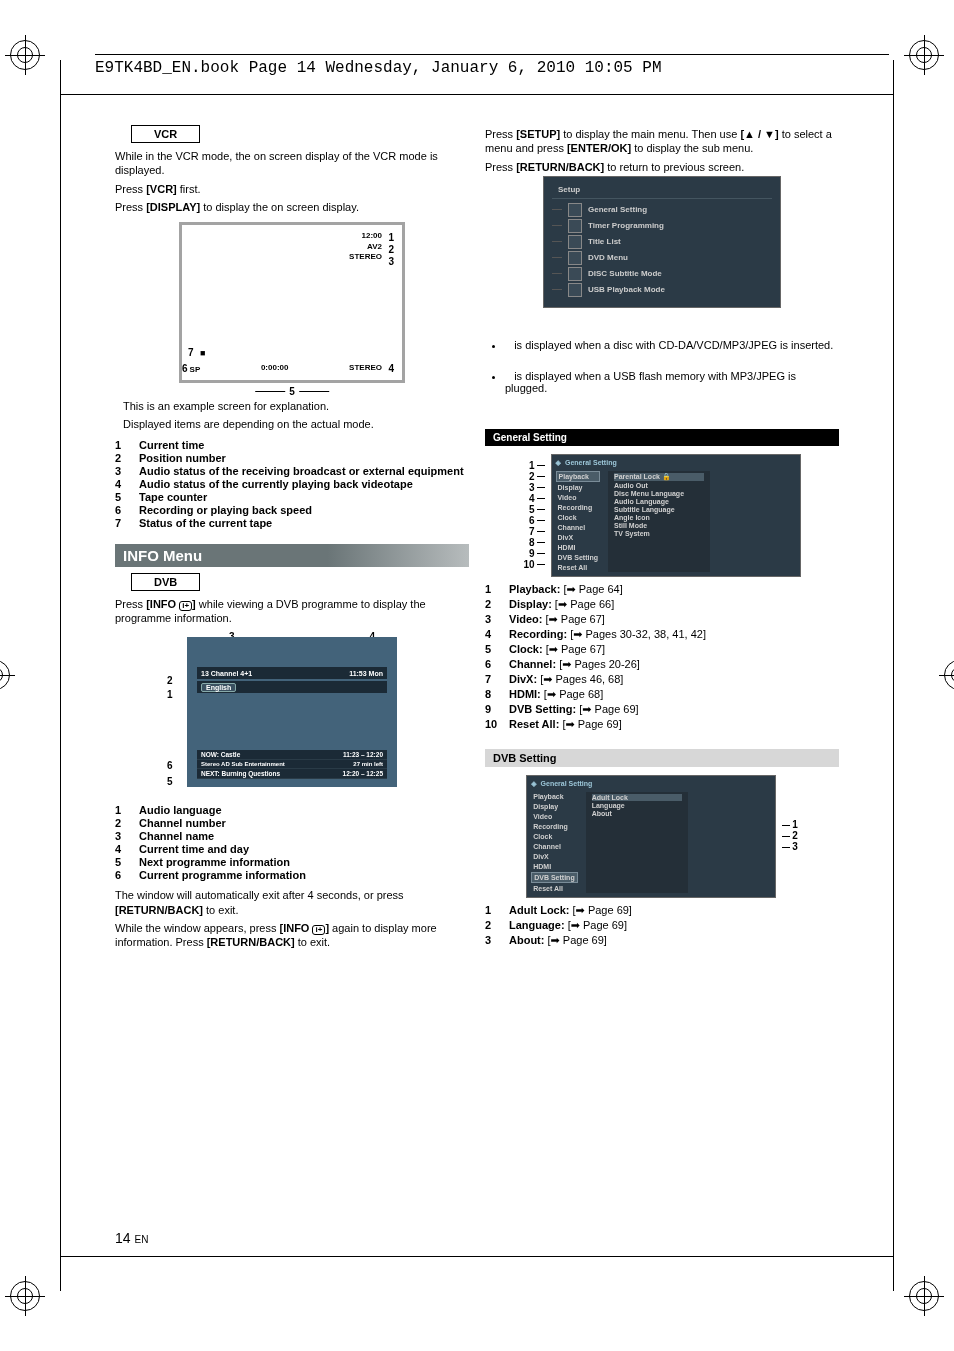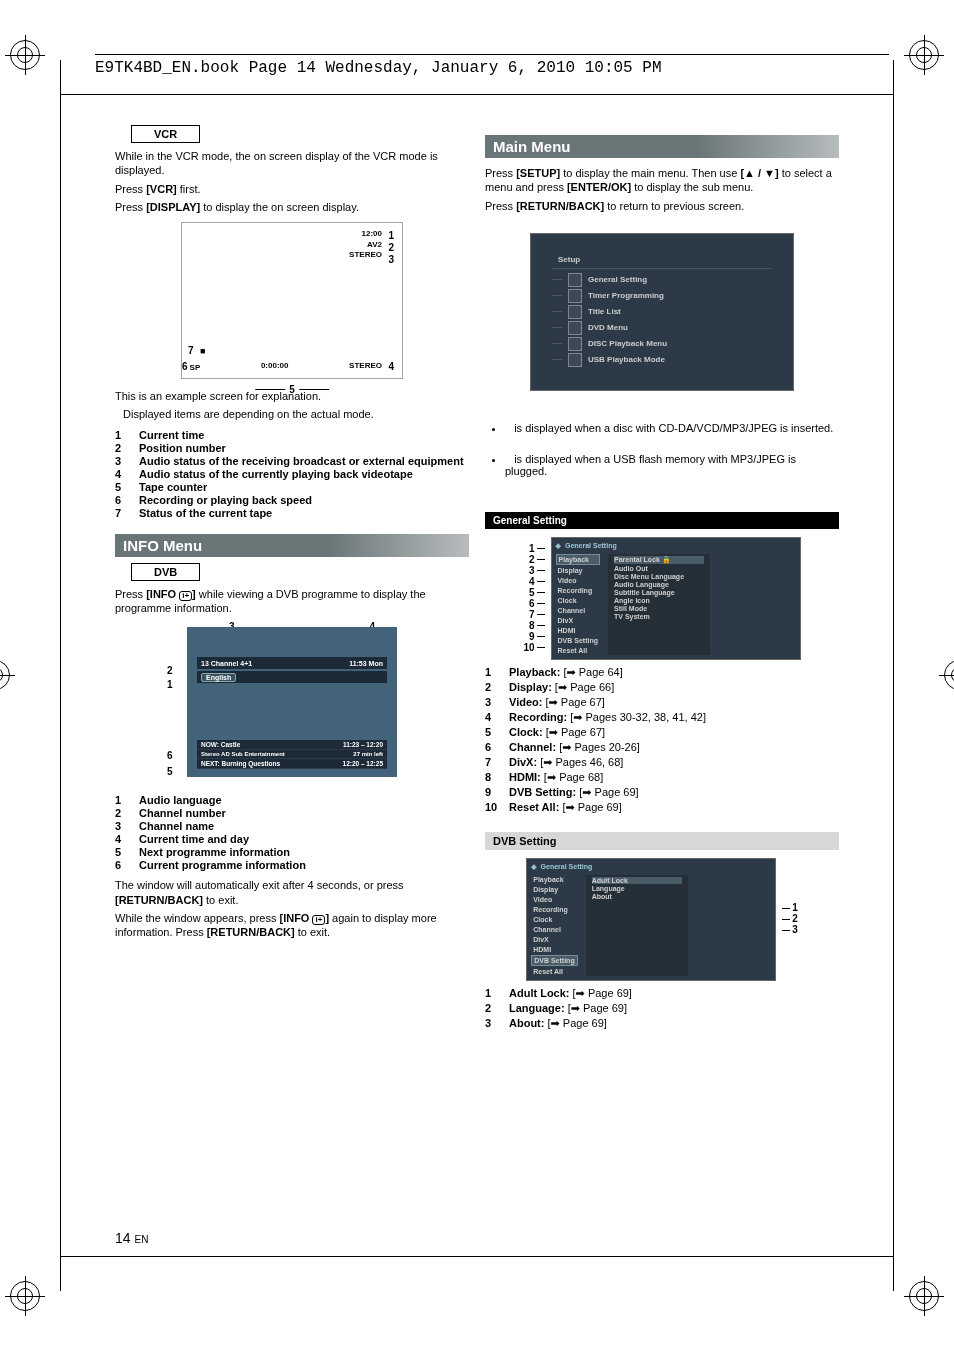--- a/index.html
+++ b/index.html
@@ -88,22 +88,22 @@
     margin: 12px 0 8px 0;
   }
   .sub-header-gray {
     background:#d7d7d7; color:#000; font-weight:bold; font-size:11px;
     padding:3px 8px;
     margin: 12px 0 8px 0;
   }
 
   
   .osd {
-    width: 220px; height: 155px; border:1px solid #a3a3a3;
-    margin: 6px auto 8px auto; position:relative;
+    width: 220px; height: 155px; border:3px solid #a3a3a3;
+    margin: 6px auto 14px auto; position:relative;
     font-size:8px; font-weight:bold;
   }
   .osd .tr { position:absolute; right:20px; top:6px; text-align:right;}
   .osd .tr div { line-height:1.3;}
   .osd .tr .cn { position:absolute; right:-12px; font-size:10px;}
   .osd .brow { position:absolute; left:0; right:20px; bottom:6px; display:flex; justify-content:space-between;}
   .osd .stop { position:absolute; left:18px; bottom:22px; font-size:9px;}
   .osd .seven { position:absolute; left:6px; bottom:22px; font-size:10px; font-weight:bold;}
   .osd .brow .cn { position:absolute; right:-12px; bottom:0; font-size:10px; }
   .osd .five { position:absolute; bottom:-6px; left:50%; transform:translate(-50%,100%); font-size:10px; display:flex; align-items:center; gap:4px;}
@@ -118,21 +118,21 @@
   .dvbscreen .titlebar { position:absolute; top:30px; left:10px; right:10px; background:#1b2a36; height:12px; display:flex; align-items:center; justify-content:space-between; padding:0 4px;}
   .dvbscreen .langrow { position:absolute; top:44px; left:10px; right:10px; background:#1b2a36; height:12px; display:flex; align-items:center; padding:0 4px;}
   .dvbscreen .langrow .pill { background:#3a5060; border:1px solid #8aa; padding:0 4px; border-radius:2px;}
   .dvbscreen .bottom { position:absolute; bottom:8px; left:10px; right:10px; background:#1b2a36;}
   .dvbscreen .bottom .row { display:flex; justify-content:space-between; padding:1px 4px; border-bottom:1px solid #2a3b47; font-size:6.5px;}
   .dvbscreen .bottom .row span.mini { font-size:6px;}
 
   
   .setupmenu {
     width: 220px; border:1px solid #666; background:#2b3a46;
-    margin: 18px auto 8px auto; padding: 21px; color:#ccc; font-size:8px; font-weight:bold;
+    margin: 0 auto 8px auto; padding: 8px; color:#ccc; font-size:8px; font-weight:bold;
   }
   .setupmenu .title { display:flex; gap:6px; align-items:center; border-bottom:1px solid #445560; padding-bottom:4px; margin-bottom:4px;}
   .setupmenu .row { display:flex; gap:6px; align-items:center; margin:2px 0;}
   .setupmenu .row .ic { width:12px;height:12px;border:1px solid #888; background:#3a4a56; flex:0 0 auto;}
   .setupmenu .row .ln { height:1px; background:#555; flex:0 0 10px;}
 
   
   .gs-screen {
     background:#2b3a46; color:#d0d0d0; font-size:7px; font-weight:bold;
     border:1px solid #666; padding:4px;
@@ -236,21 +236,21 @@
           <span><b style="font-size:10px;margin-right:2px">6</b><span>SP</span></span>
           <span>0:00:00</span>
           <span><span>STEREO</span></span>
           <span class="cn">4</span>
         </div>
         <div class="five">
             <b>5</b>
           </div>
       </div>
 
-      <p style="text-align:left; margin-left:0">This is an example screen for explanation.</p>
+      <p style="text-align:left; margin-left:8px">This is an example screen for explanation.</p>
       <p style="text-align:left; margin-left:8px">Displayed items are depending on the actual mode.</p>
 
       <ol class="boldlist">
         <li>
             <span class="num">1</span>
             <span>Current time</span>
           </li>
         <li>
             <span class="num">2</span>
             <span>Position number</span>
@@ -338,21 +338,20 @@
             <span class="num">6</span>
             <span>Current programme information</span>
           </li>
       </ol>
 
       <p><span>The window will automatically exit after 4 seconds, or press </span><b>[RETURN/BACK]</b><span> to exit.</span></p>
       <p><span>While the window appears, press </span><b><span>[INFO </span><span class="info-icon">i+</span><span>]</span></b><span> again to display more information. Press </span><b>[RETURN/BACK]</b><span> to exit.</span></p>
     </div>
 
     <div class="col">
-      <div class="section-header">Main Menu</div>
       <p><span>Press </span><b>[SETUP]</b><span> to display the main menu. Then use </span><b>[▲ / ▼]</b><span> to select a menu and press </span><b>[ENTER/OK]</b><span> to display the sub menu.</span></p>
       <p><span>Press </span><b>[RETURN/BACK]</b><span> to return to previous screen.</span></p>
 
       <div class="setupmenu">
         <div class="title">
             <span class="ic"></span>
             <span>Setup</span>
           </div>
         <div id="setup-rows">
             <div class="row">
@@ -371,21 +370,21 @@
               <span>Title List</span>
             </div>
             <div class="row">
               <span class="ln"></span>
               <span class="ic"></span>
               <span>DVD Menu</span>
             </div>
             <div class="row">
               <span class="ln"></span>
               <span class="ic"></span>
-              <span>DISC Playback Menu</span>
+              <span>DISC Subtitle Mode</span>
             </div>
             <div class="row">
               <span class="ln"></span>
               <span class="ic"></span>
               <span>USB Playback Mode</span>
             </div>
           </div>
       </div>
 
       <ul class="bullets">

